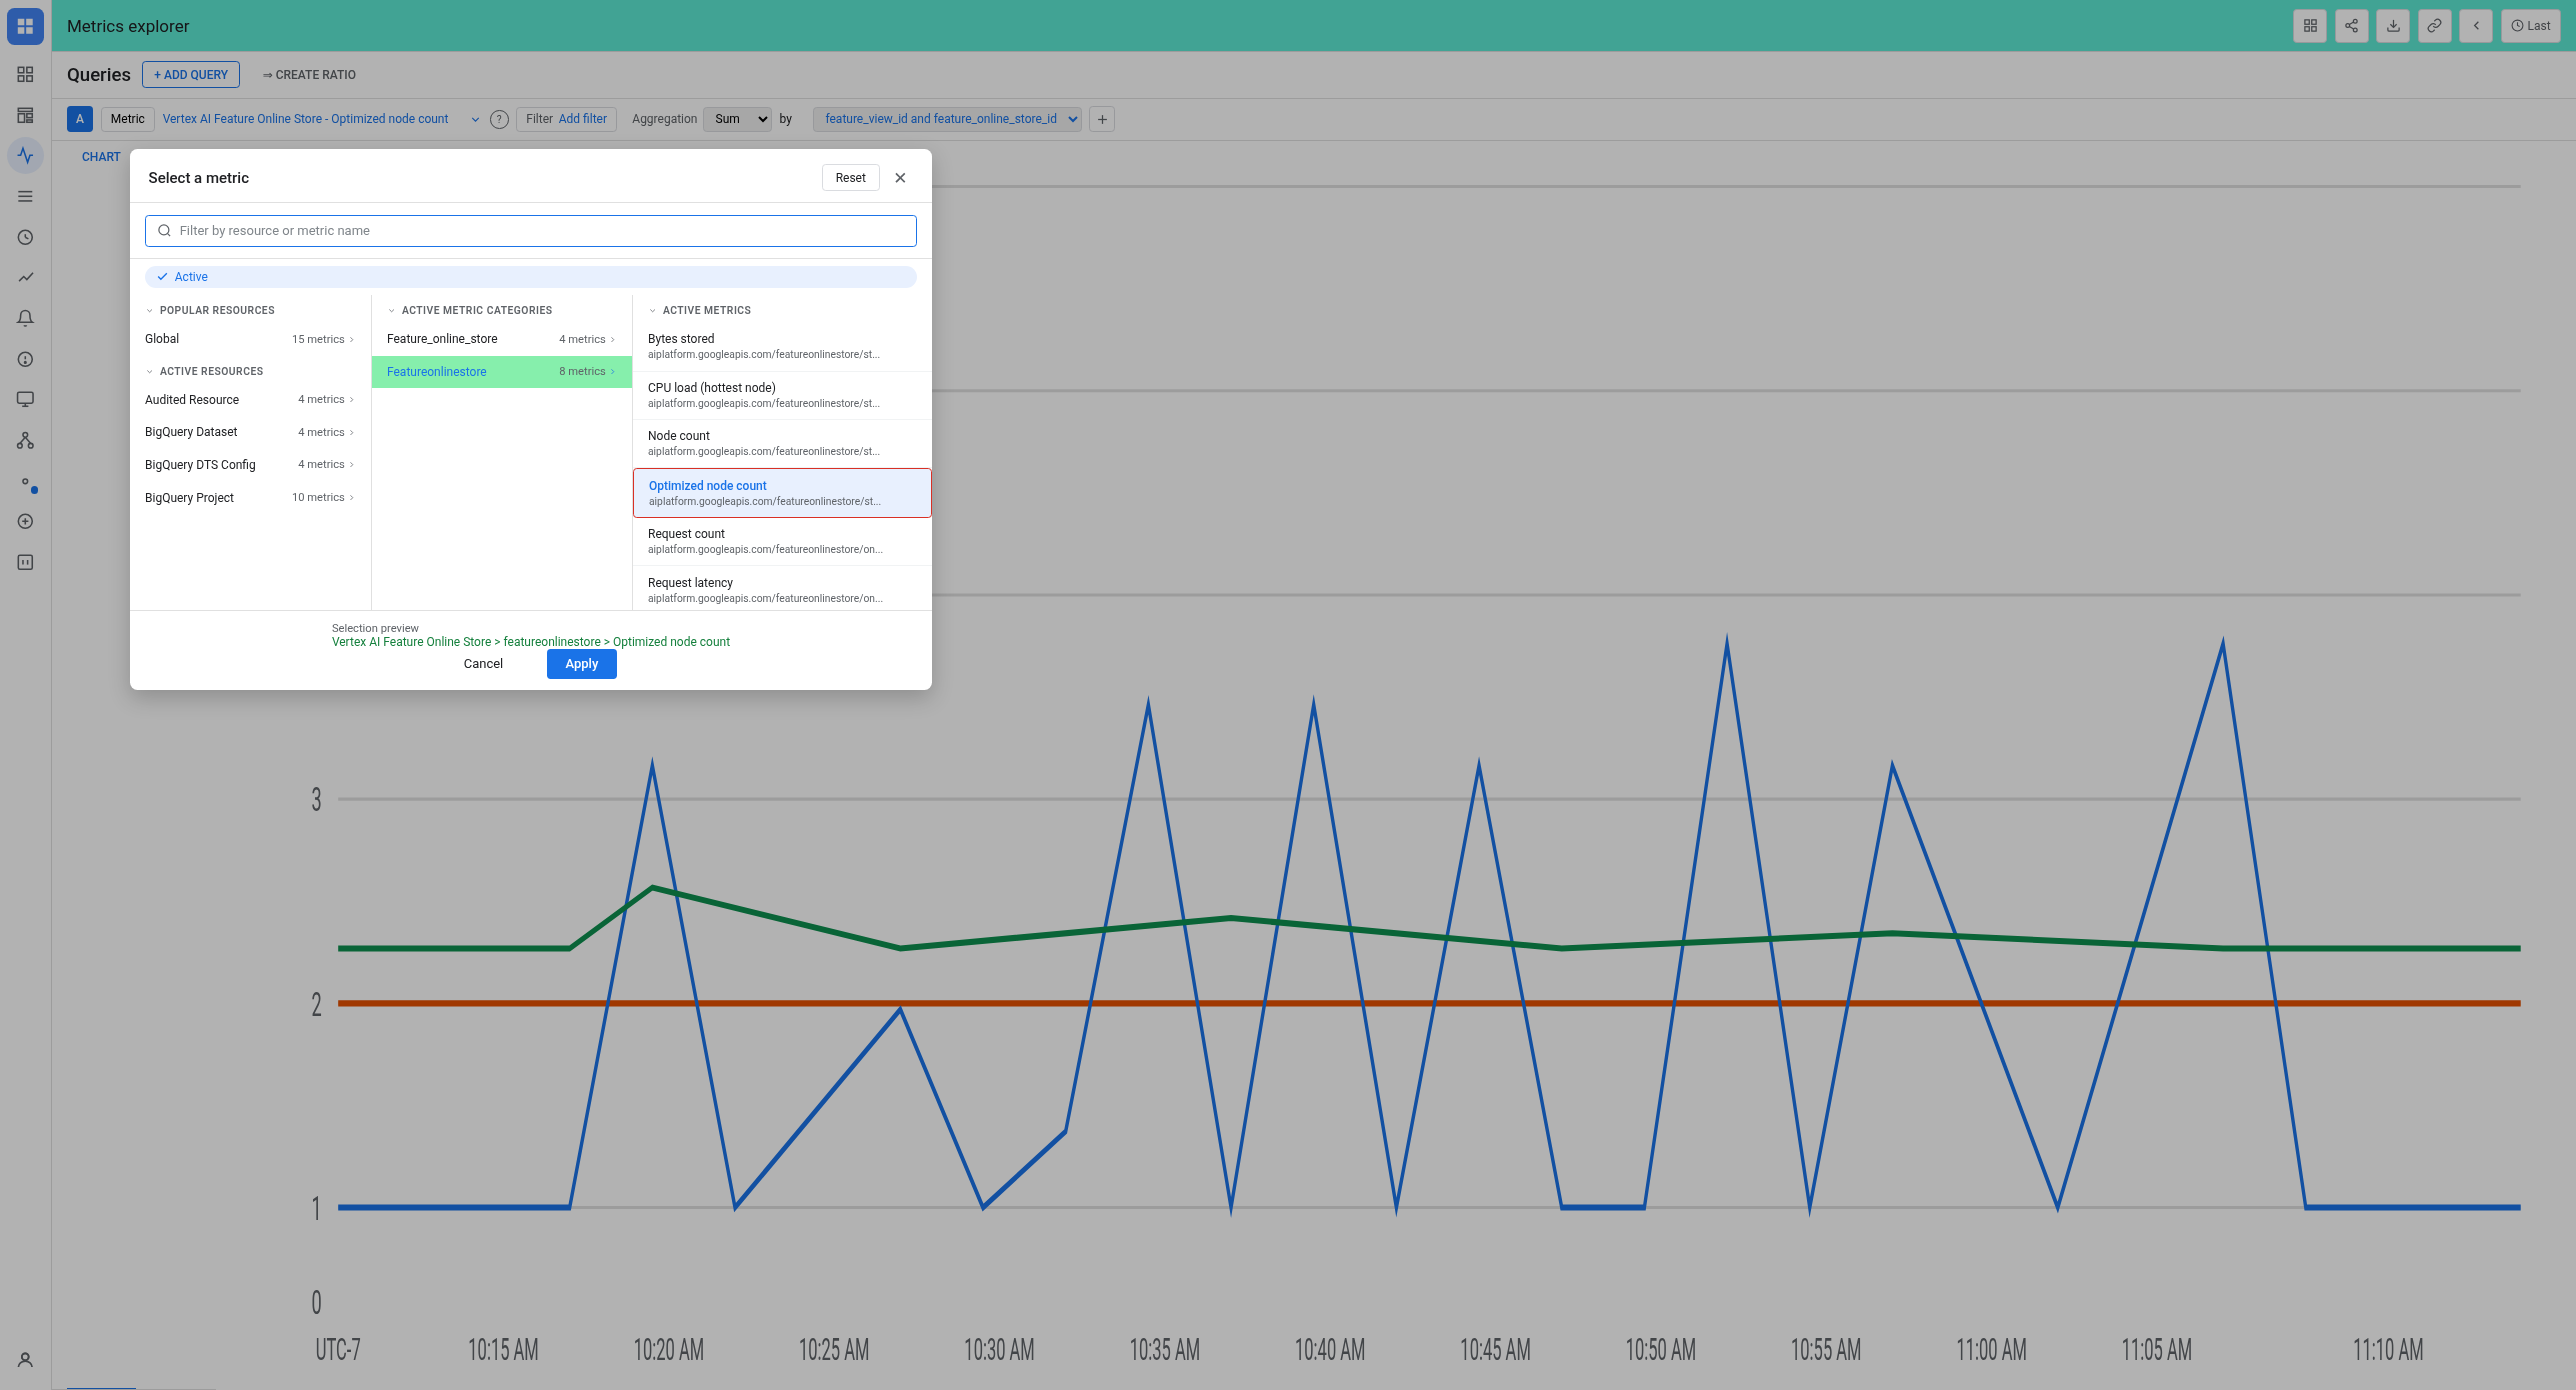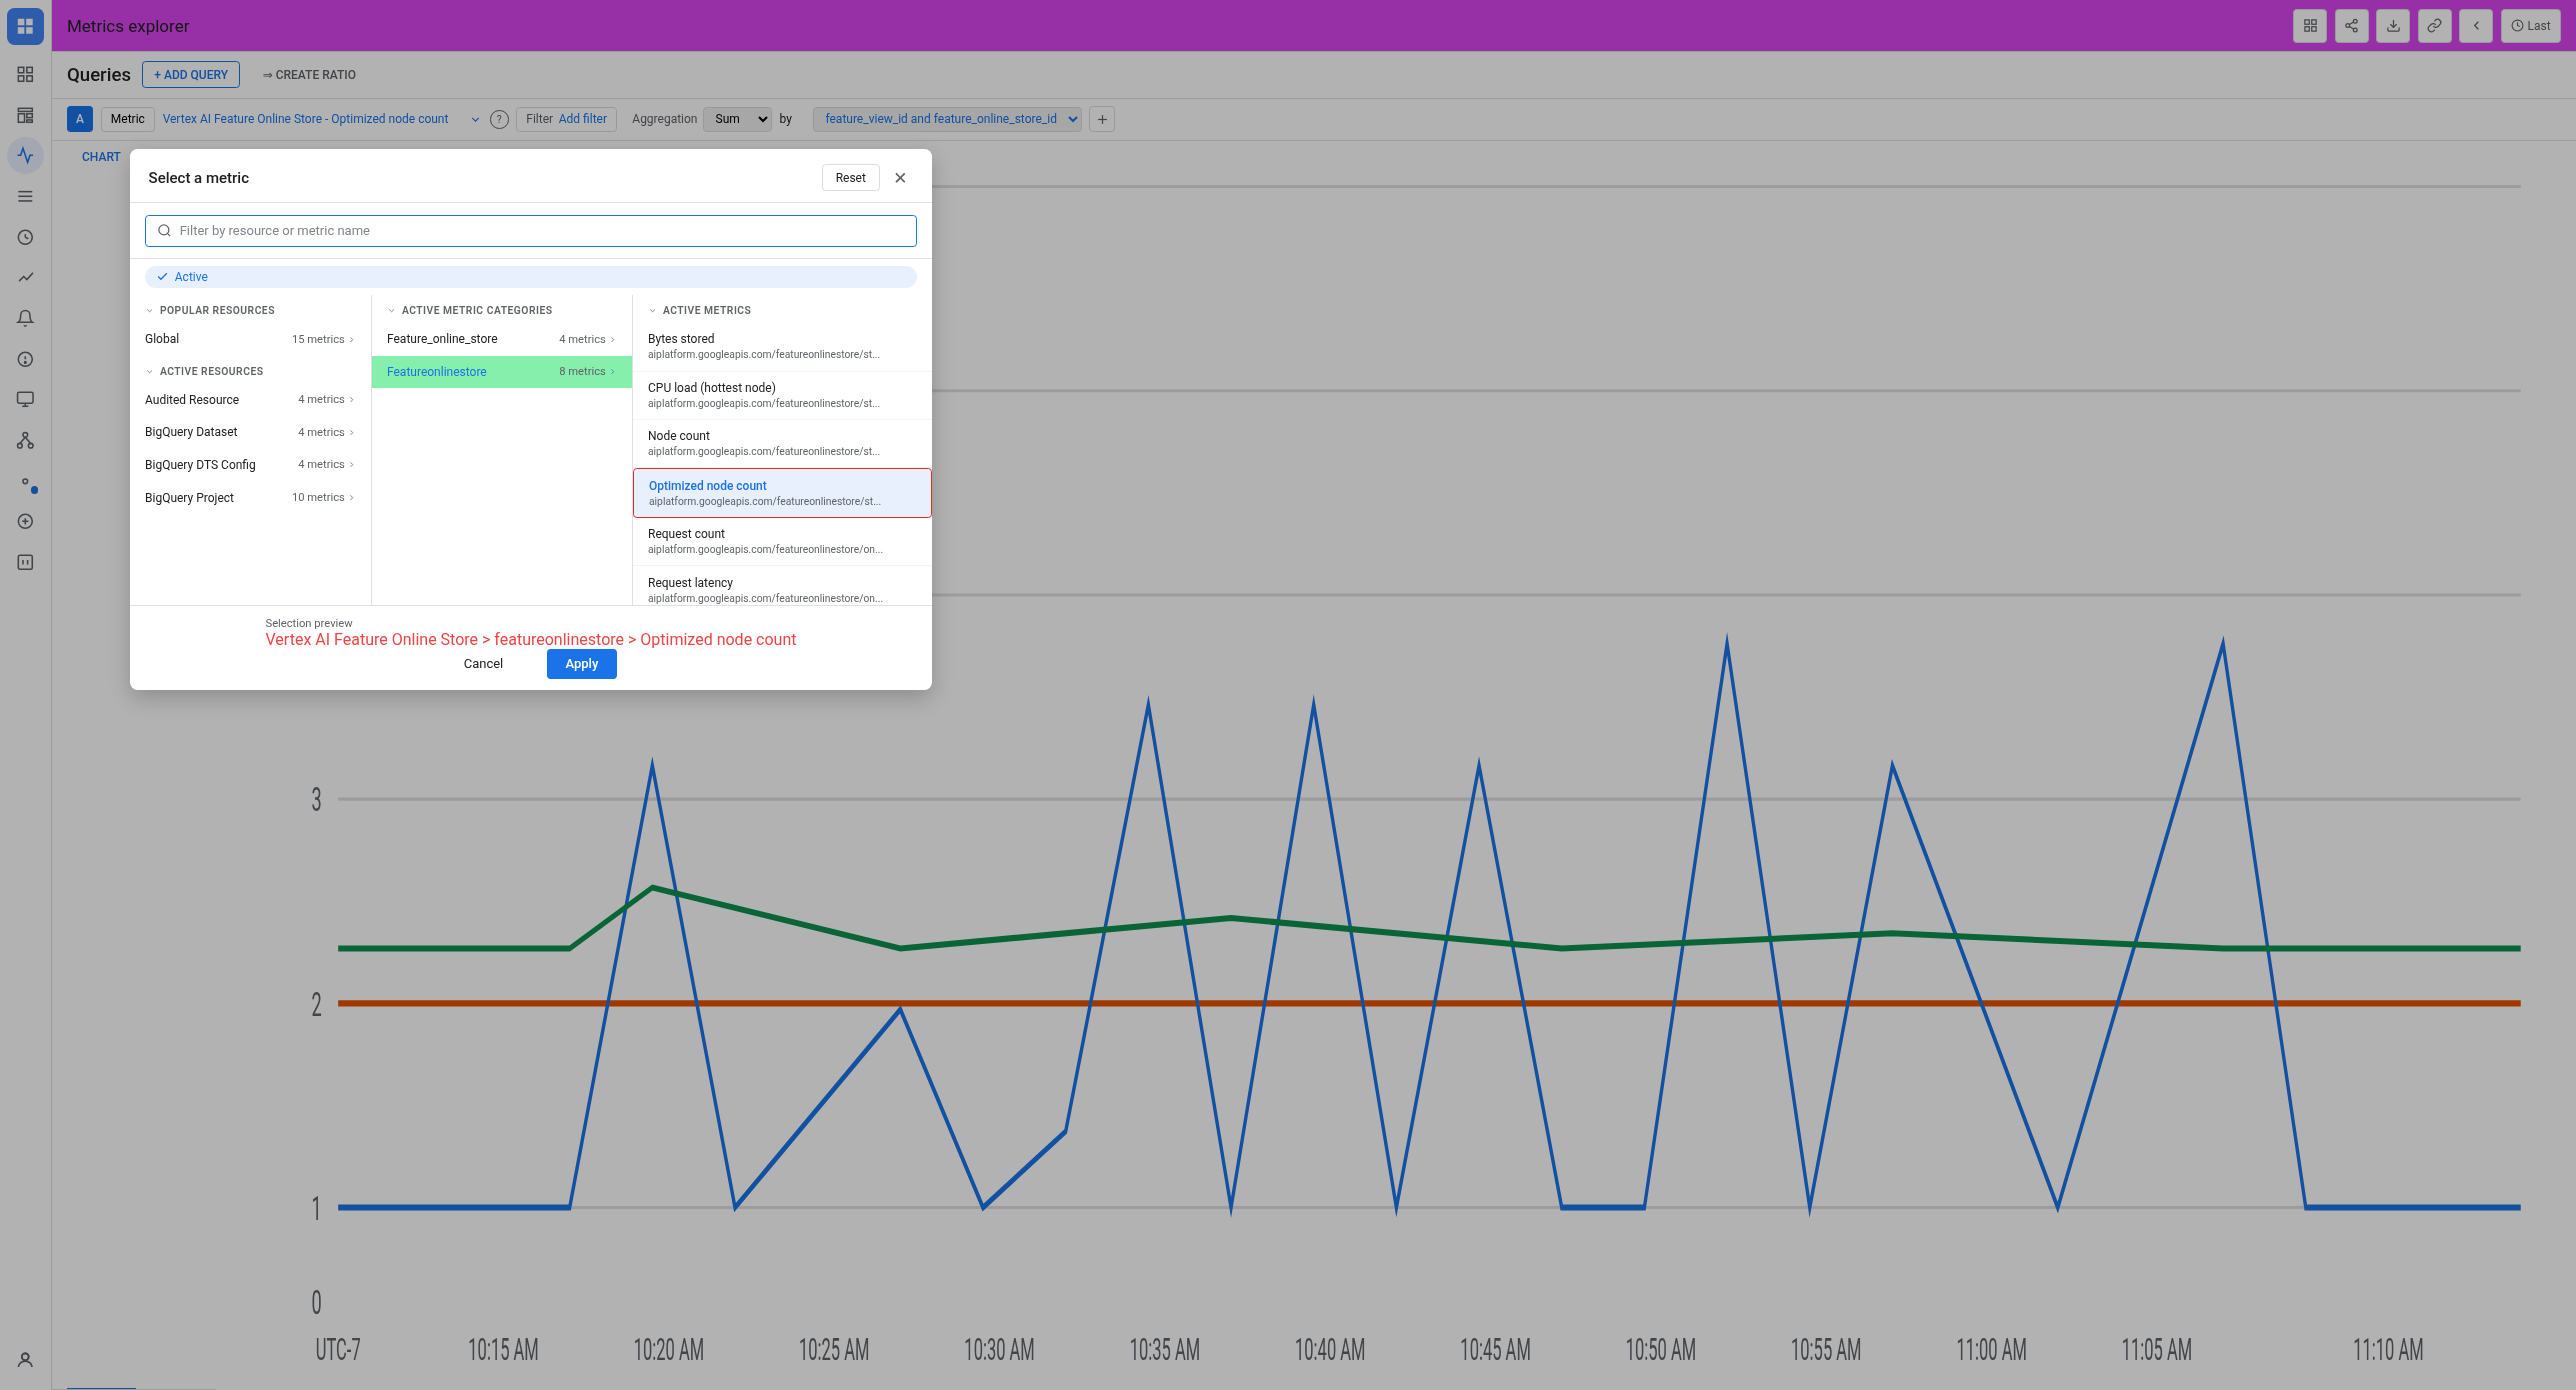--- a/index.html
+++ b/index.html
@@ -43,21 +43,21 @@
     .main-content {
       flex: 1;
       display: flex;
       flex-direction: column;
       overflow: hidden;
     }
 
     
     .top-bar {
       height: 52px;
-      background: #d946ef;
+      background: #5eead4;
       border-bottom: 0.9px solid #e0e0e0;
       display: flex;
       align-items: center;
       padding: 0 15px;
       gap: 11.2px;
     }
     .top-bar-title {
       font-size: 17px;
       font-weight: 400;
       color: #202124;
@@ -395,22 +395,22 @@
       display: flex;
       align-items: center;
       justify-content: space-between;
       flex-direction: column;
     }
     .selection-preview {
       font-size: 11.2px;
       color: #5f6368;
     }
     .selection-preview-link {
-      font-size: 16px;
-      color: #ef4444;
+      font-size: 12px;
+      color: #15803d;
     }
     .footer-actions {
       display: flex; gap: 25px;
     }
     .cancel-btn {
       border: none;
       background: #fff;
       padding: 7.5px 18.6px;
       border-radius: 3.7px;
       cursor: pointer;

